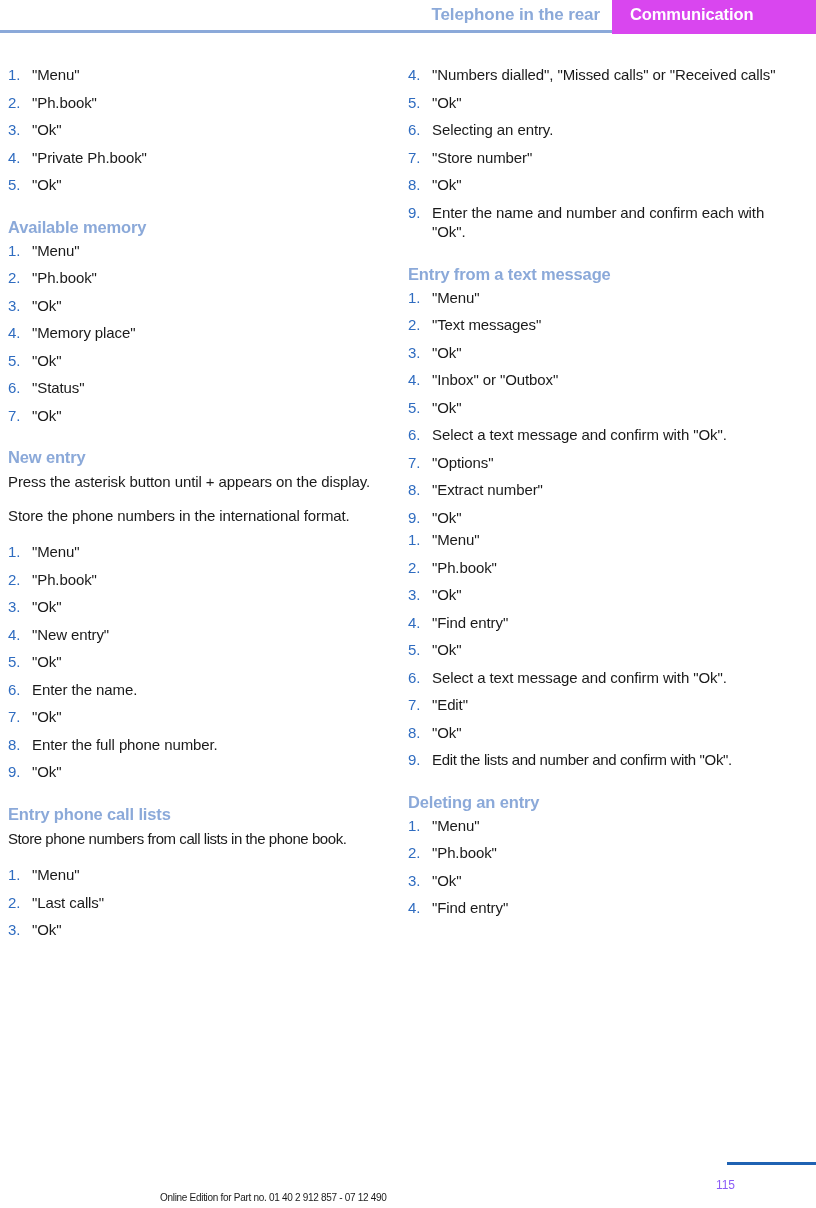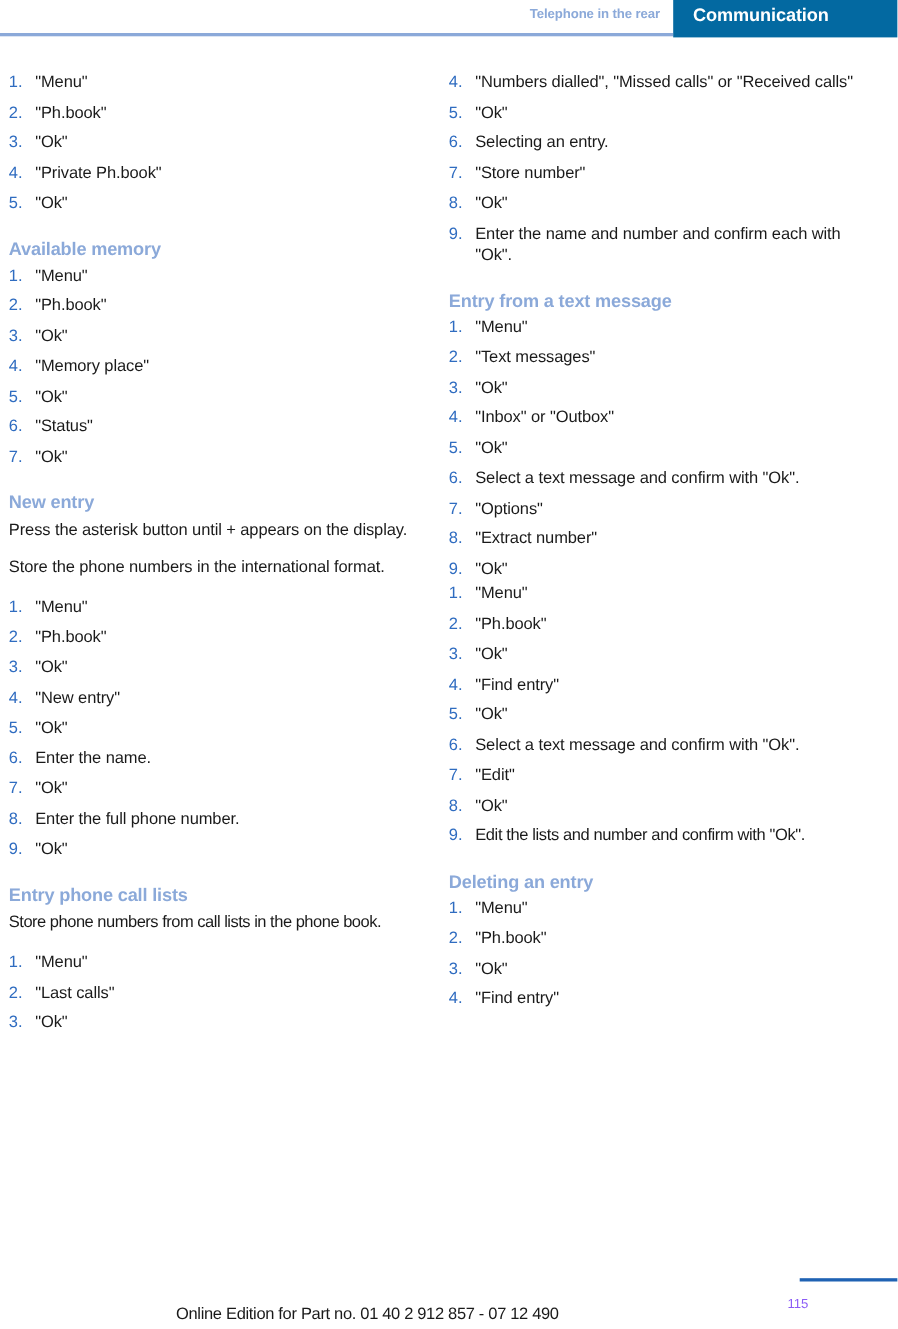--- a/index.html
+++ b/index.html
@@ -27,33 +27,33 @@
     left: 0;
     top: 30px;
     width: 612px;
     height: 3px;
     background: #8ba9d9;
   }
   .header-chapter {
     position: absolute;
     right: 216px;
     top: 5px;
-    font-size: 12px;
+    font-size: 17px;
     font-weight: bold;
     color: #8ba9d9;
     letter-spacing: -0.1px;
     white-space: nowrap;
   }
   .header-tab {
     position: absolute;
     left: 612px;
     top: 0;
     width: 204px;
     height: 34px;
-    background: #0369a1;
+    background: #d946ef;
   }
   .header-tab-label {
     position: absolute;
     left: 18px;
     top: 5px;
     font-size: 16.5px;
     font-weight: bold;
     color: #ffffff;
     letter-spacing: -0.1px;
     white-space: nowrap;
@@ -126,21 +126,21 @@
     position: absolute;
     left: 0;
     bottom: 0;
     width: 816px;
     height: 60px;
   }
   .footer-note {
     position: absolute;
     left: 160px;
     bottom: 5px;
-    font-size: 15px;
+    font-size: 10px;
     color: #1a1a1a;
     letter-spacing: -0.3px;
     white-space: nowrap;
   }
   .page-rule {
     position: absolute;
     left: 727px;
     bottom: 43px;
     width: 89px;
     height: 3px;

